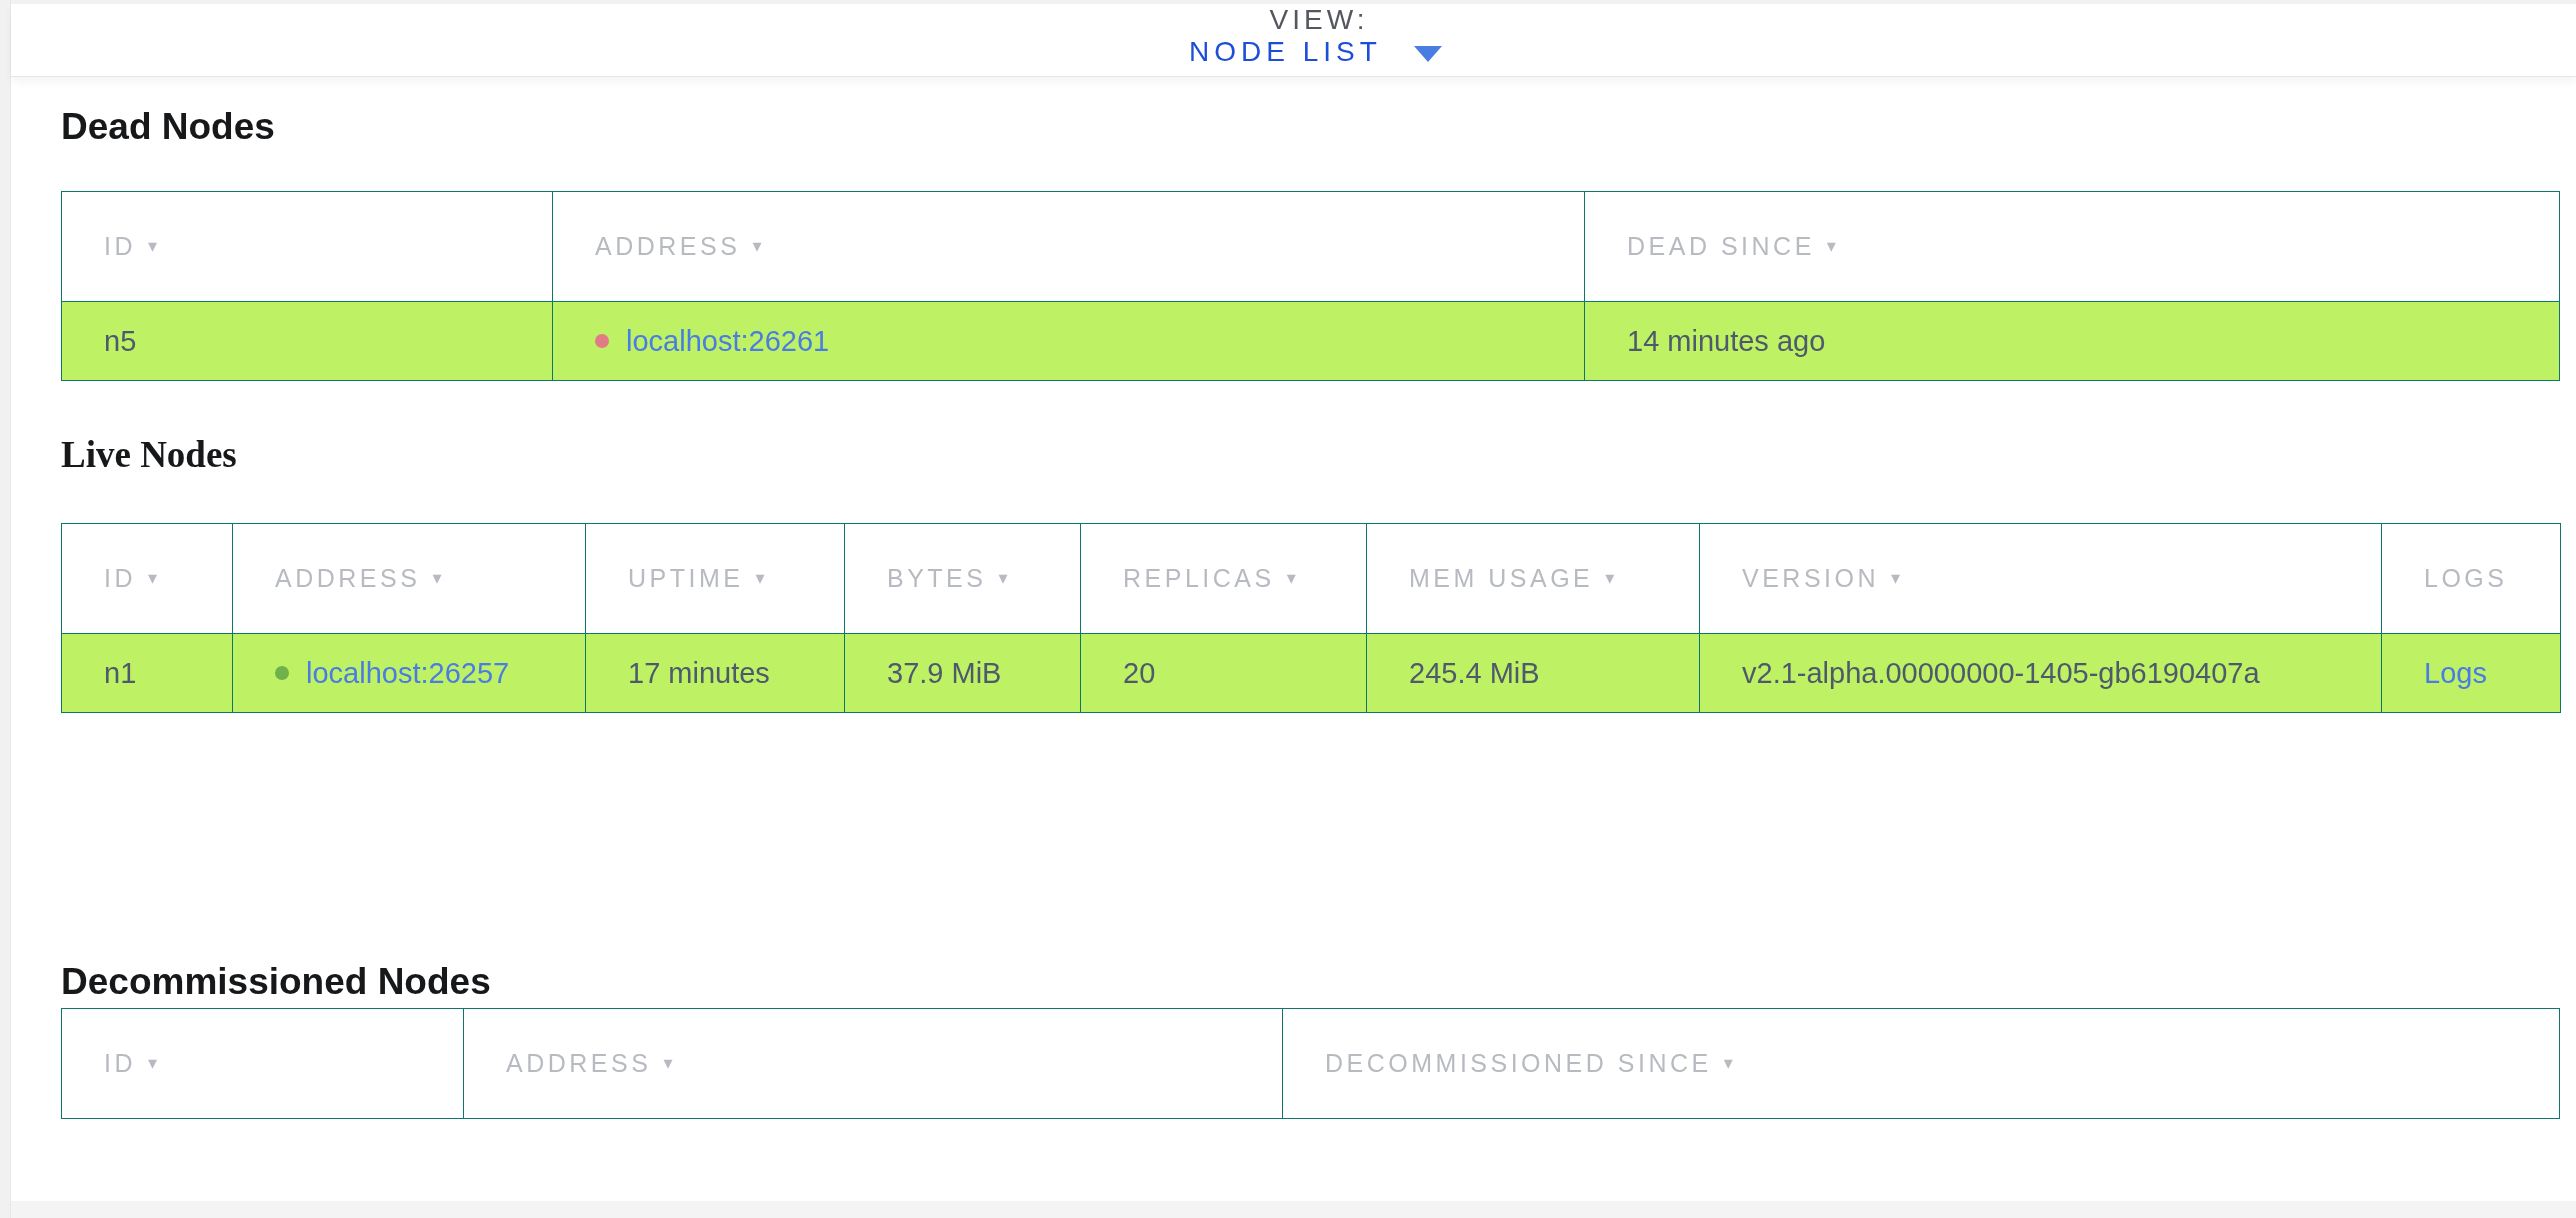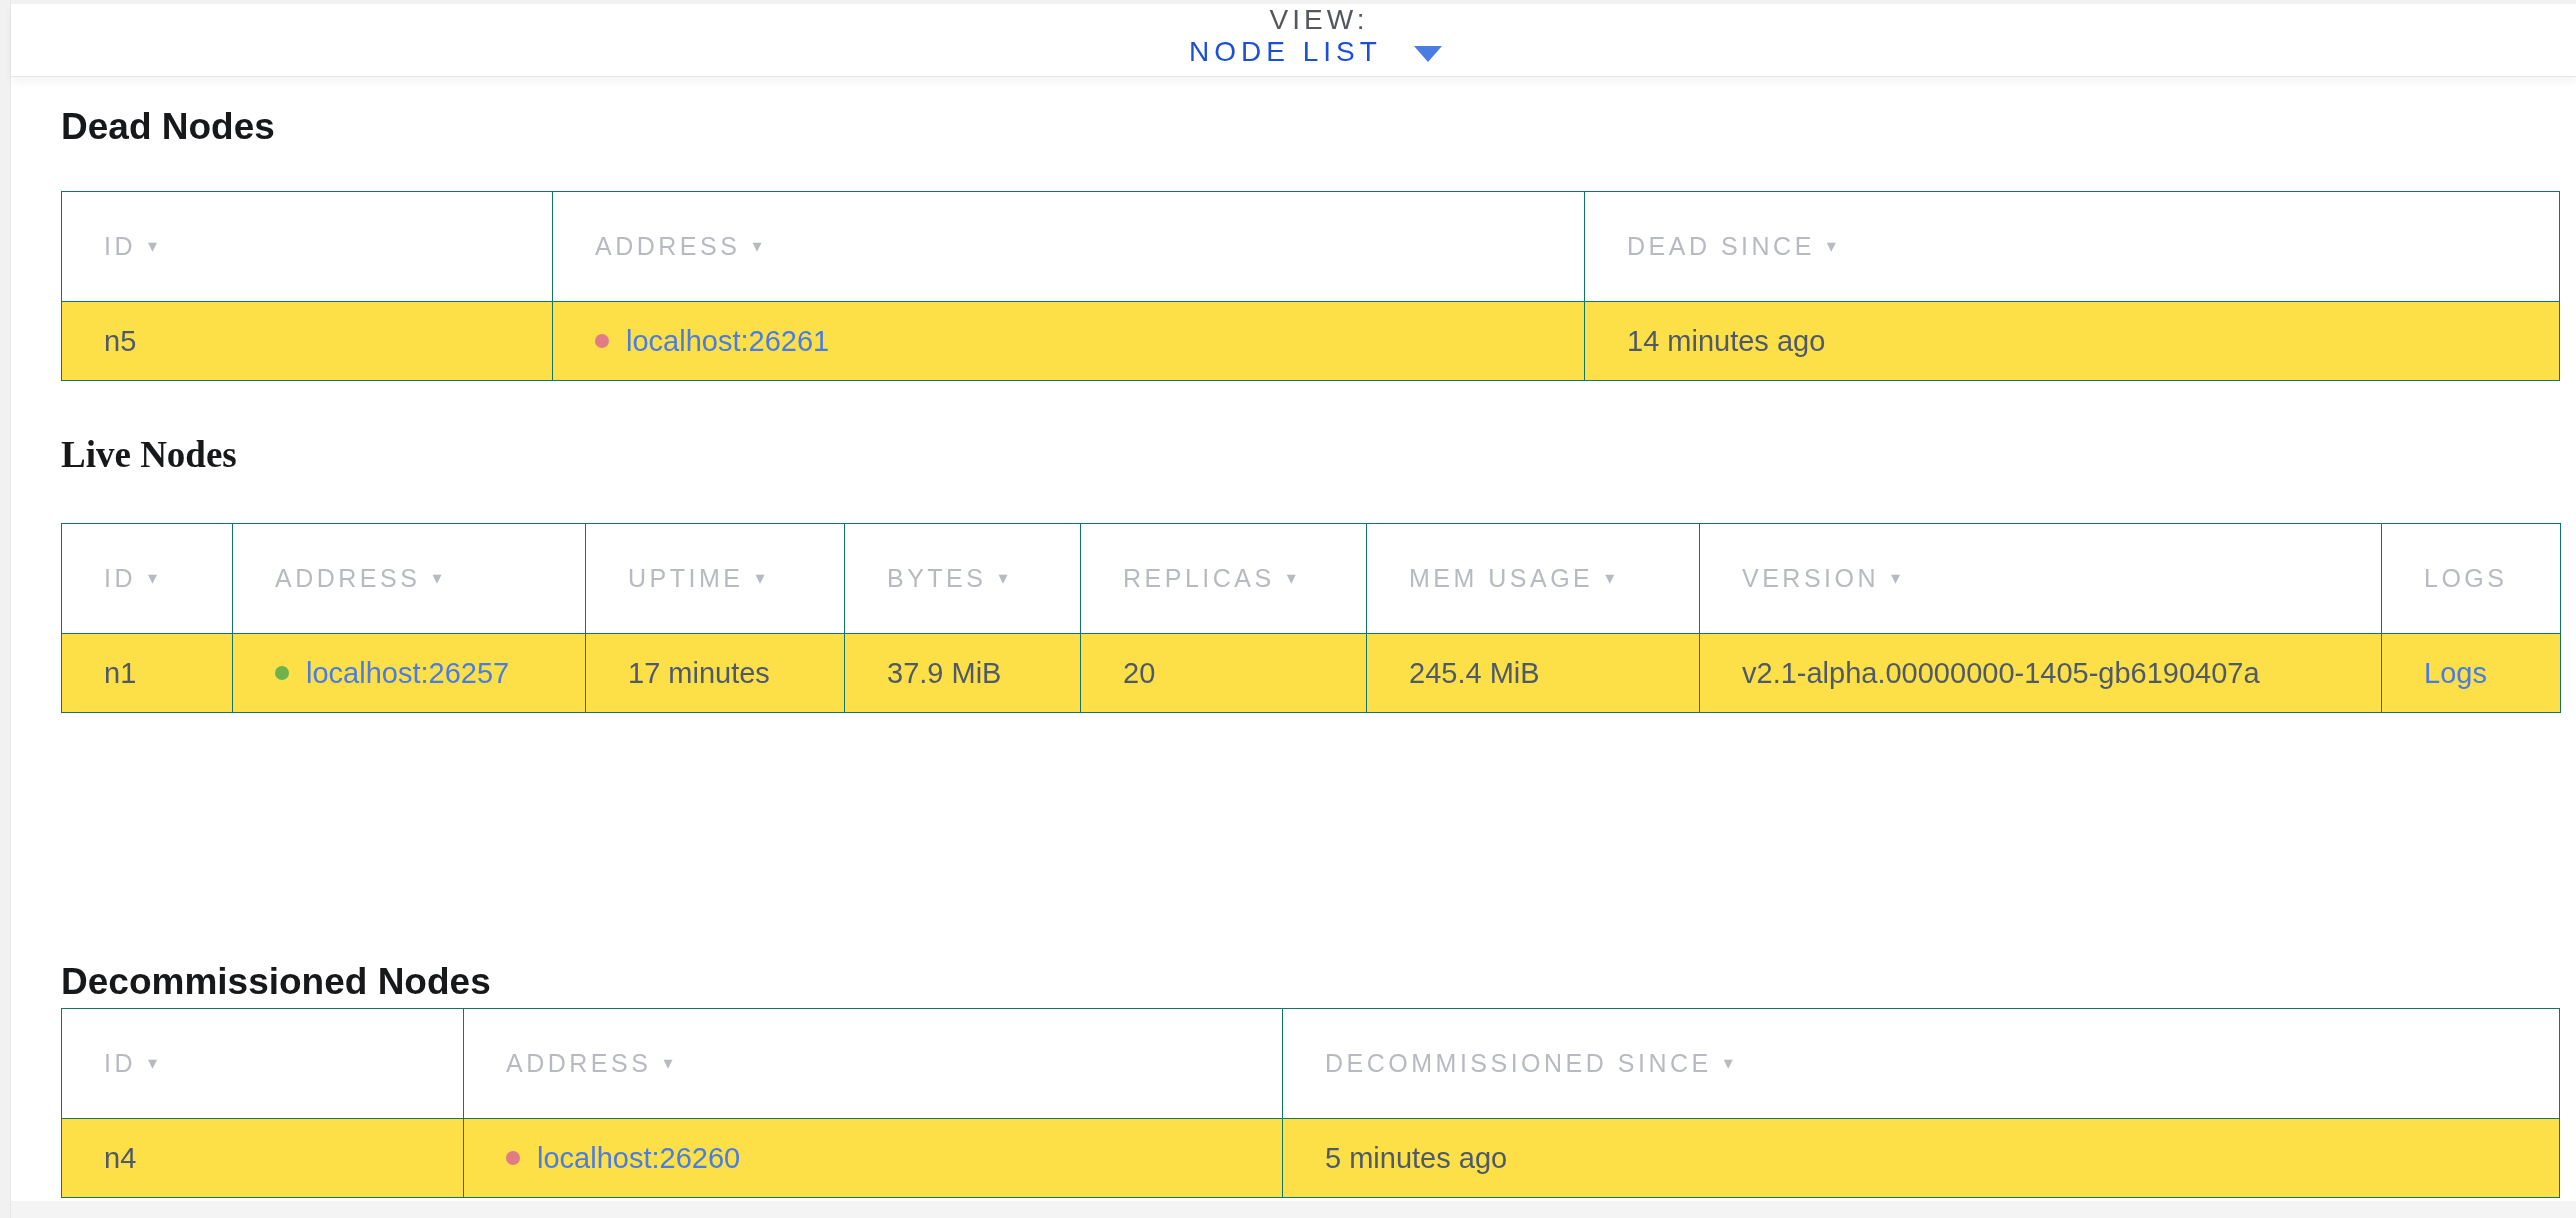--- a/index.html
+++ b/index.html
@@ -36,21 +36,21 @@
   #table-decommissioned{top:1008px;}
 
   .nodes-table th,.nodes-table td{
     border:1px solid #0f766e;padding:0 10px 0 42px;vertical-align:middle;text-align:left;
     overflow:hidden;white-space:nowrap;
   }
   .nodes-table th{
     height:109px;font-size:25px;font-weight:normal;letter-spacing:3.5px;color:#b7bac0;background:#ffffff;
   }
   .nodes-table td{height:78px;font-size:29px;color:#4e5a6b;background:#ffffff;}
-  .nodes-table tr.shaded td{background:#fde047;}
+  .nodes-table tr.shaded td{background:#bef264;}
   .sort-caret{font-size:18px;color:#b7bac0;margin-left:12px;position:relative;top:-3px;}
   a.node-link{color:#4a7ce2;text-decoration:none;cursor:pointer;}
   .dot{display:inline-block;width:14px;height:14px;border-radius:50%;margin-right:17px;vertical-align:middle;position:relative;top:-2px;}
   .dot-live{background:#6fb24b;}
   .dot-down{background:#e17b85;}
 </style>
 </head>
 <body>
 
 <div class="edge-top"></div>
@@ -131,20 +131,15 @@
       <col style="width:402px">
       <col style="width:819px">
       <col style="width:1277px">
     </colgroup>
   <tbody>
       <tr>
     <th><span>ID</span><span class="sort-caret">▾</span></th>
     <th><span>ADDRESS</span><span class="sort-caret">▾</span></th>
     <th><span>DECOMMISSIONED SINCE</span><span class="sort-caret">▾</span></th>
   </tr>
-  <tr class="shaded">
-    <td>n4</td>
-    <td><span class="dot dot-down"></span><a class="node-link">localhost:26260</a></td>
-    <td>5 minutes ago</td>
-  </tr>
 </tbody>
   </table>
 
 
 </body></html>

